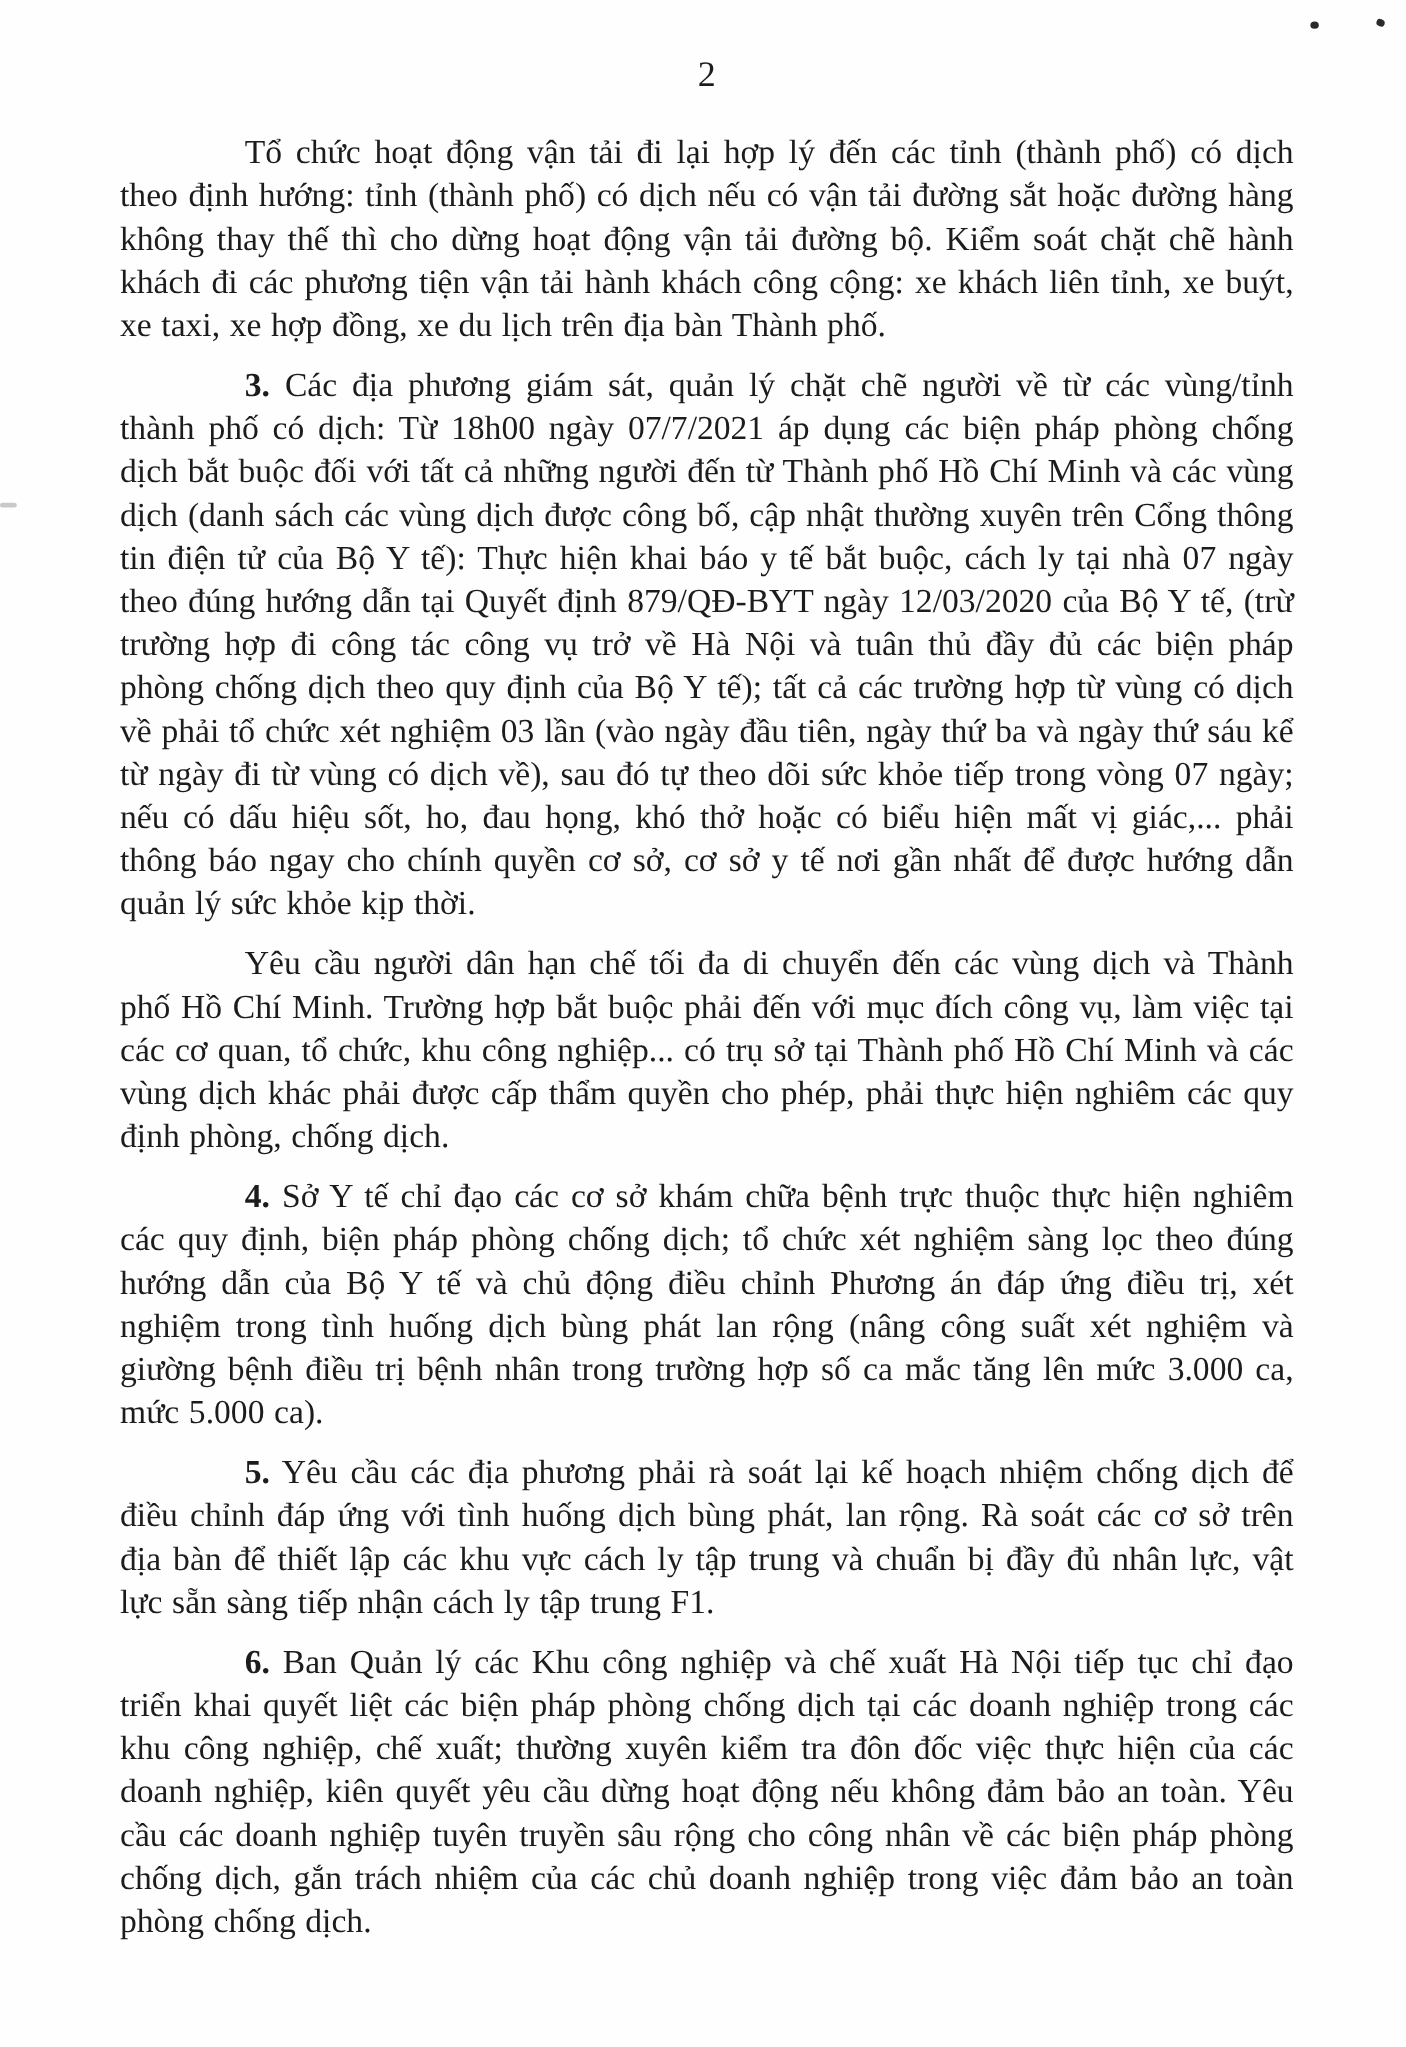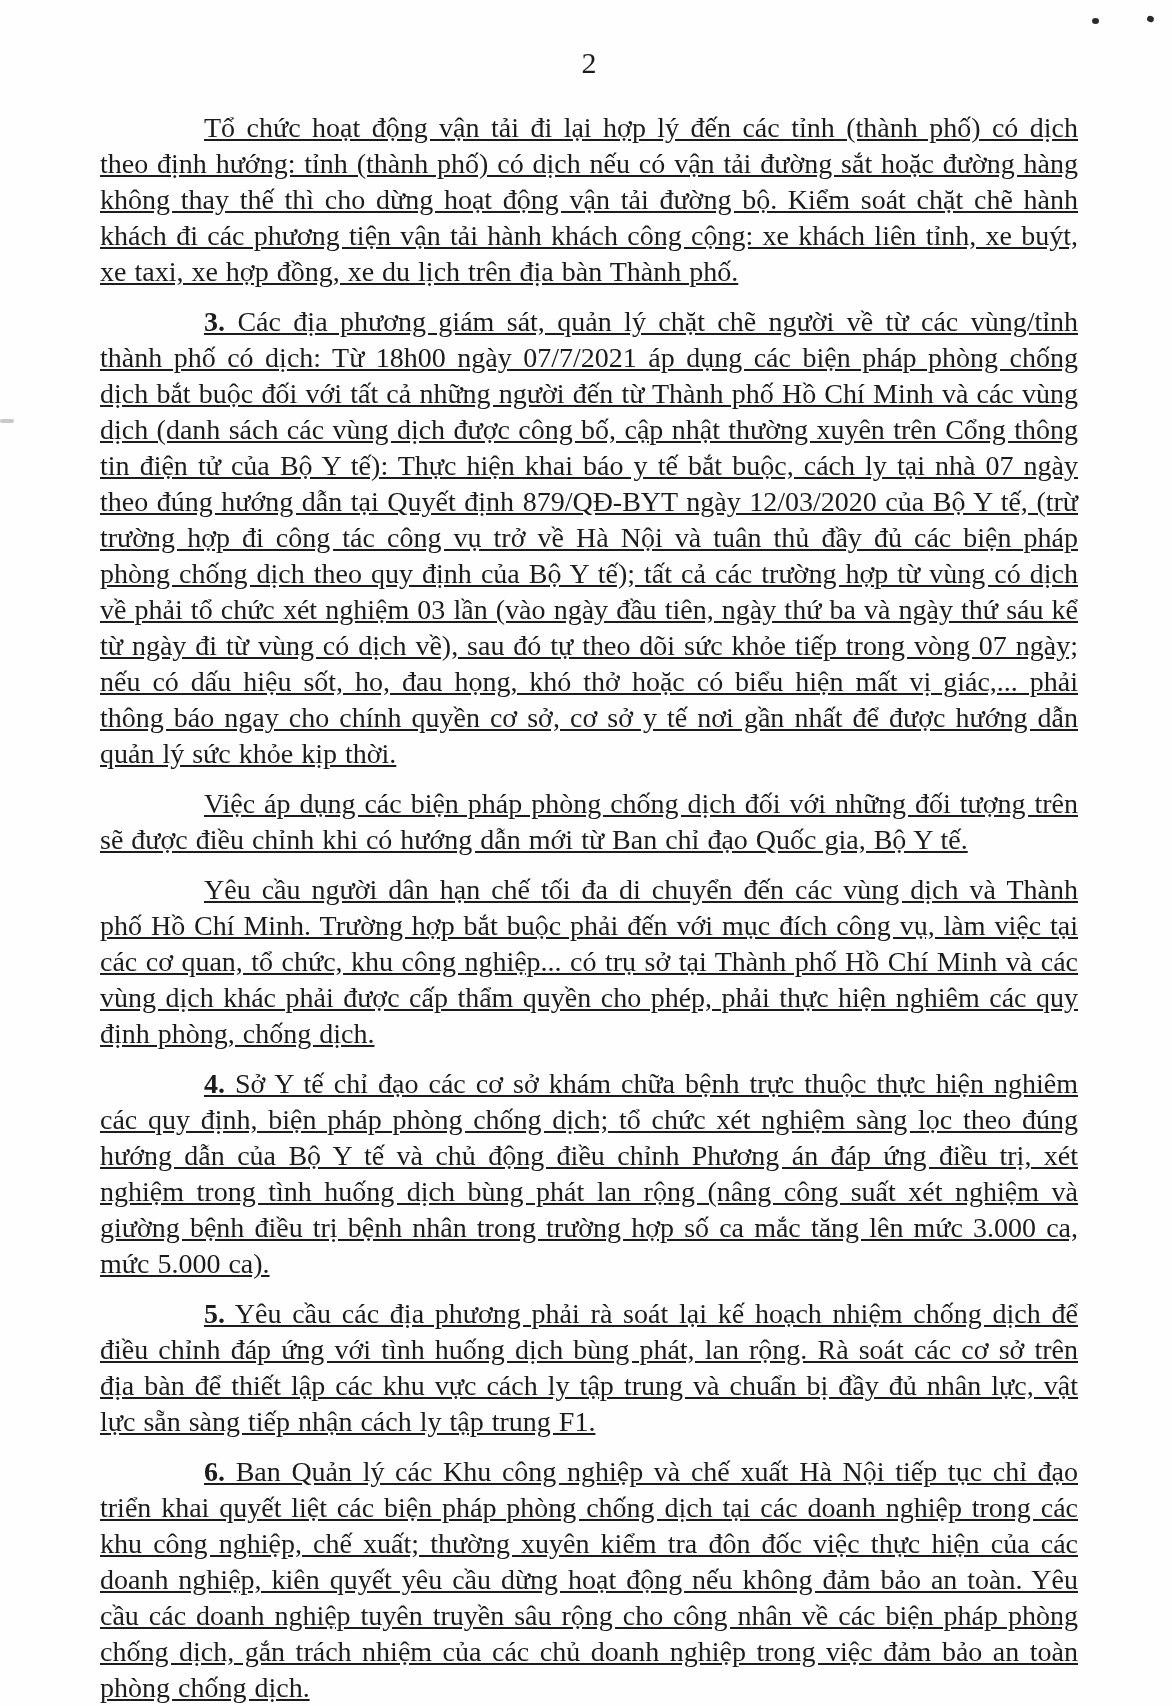--- a/index.html
+++ b/index.html
@@ -25,21 +25,20 @@
     text-align: center;
     font-size: 30px;
     line-height: 34px;
     margin: 0 0 30px 0;
   }
   .doc-body p {
     margin: 0 0 14px 0;
     text-align: justify;
     text-indent: 104px;
     word-spacing: 1px;
-    text-decoration: underline;
   }
   .pnum {
     font-weight: bold;
   }
   .scan-dot {
     position: absolute;
     width: 7px;
     height: 6px;
     border-radius: 50%;
     background: #2a2a2a;
@@ -66,21 +65,20 @@
   <span class="scan-smudge"></span>
 
   <div class="page-number">2</div>
 
   <div class="doc-body">
 
     <p><span class="pnum"></span><span>Tổ chức hoạt động vận tải đi lại hợp lý đến các tỉnh (thành phố) có dịch theo định hướng: tỉnh (thành phố) có dịch nếu có vận tải đường sắt hoặc đường hàng không thay thế thì cho dừng hoạt động vận tải đường bộ. Kiểm soát chặt chẽ hành khách đi các phương tiện vận tải hành khách công cộng: xe khách liên tỉnh, xe buýt, xe taxi, xe hợp đồng, xe du lịch trên địa bàn Thành phố.</span></p>
 
     <p><span class="pnum">3.</span><span> Các địa phương giám sát, quản lý chặt chẽ người về từ các vùng/tỉnh thành phố có dịch: Từ 18h00 ngày 07/7/2021 áp dụng các biện pháp phòng chống dịch bắt buộc đối với tất cả những người đến từ Thành phố Hồ Chí Minh và các vùng dịch (danh sách các vùng dịch được công bố, cập nhật thường xuyên trên Cổng thông tin điện tử của Bộ Y tế): Thực hiện khai báo y tế bắt buộc, cách ly tại nhà 07 ngày theo đúng hướng dẫn tại Quyết định 879/QĐ-BYT ngày 12/03/2020 của Bộ Y tế, (trừ trường hợp đi công tác công vụ trở về Hà Nội và tuân thủ đầy đủ các biện pháp phòng chống dịch theo quy định của Bộ Y tế); tất cả các trường hợp từ vùng có dịch về phải tổ chức xét nghiệm 03 lần (vào ngày đầu tiên, ngày thứ ba và ngày thứ sáu kể từ ngày đi từ vùng có dịch về), sau đó tự theo dõi sức khỏe tiếp trong vòng 07 ngày; nếu có dấu hiệu sốt, ho, đau họng, khó thở hoặc có biểu hiện mất vị giác,... phải thông báo ngay cho chính quyền cơ sở, cơ sở y tế nơi gần nhất để được hướng dẫn quản lý sức khỏe kịp thời.</span></p>
 
-    <p><span class="pnum"></span><span>Việc áp dụng các biện pháp phòng chống dịch đối với những đối tượng trên sẽ được điều chỉnh khi có hướng dẫn mới từ Ban chỉ đạo Quốc gia, Bộ Y tế.</span></p>
 
     <p><span class="pnum"></span><span>Yêu cầu người dân hạn chế tối đa di chuyển đến các vùng dịch và Thành phố Hồ Chí Minh. Trường hợp bắt buộc phải đến với mục đích công vụ, làm việc tại các cơ quan, tổ chức, khu công nghiệp... có trụ sở tại Thành phố Hồ Chí Minh và các vùng dịch khác phải được cấp thẩm quyền cho phép, phải thực hiện nghiêm các quy định phòng, chống dịch.</span></p>
 
     <p><span class="pnum">4.</span><span> Sở Y tế chỉ đạo các cơ sở khám chữa bệnh trực thuộc thực hiện nghiêm các quy định, biện pháp phòng chống dịch; tổ chức xét nghiệm sàng lọc theo đúng hướng dẫn của Bộ Y tế và chủ động điều chỉnh Phương án đáp ứng điều trị, xét nghiệm trong tình huống dịch bùng phát lan rộng (nâng công suất xét nghiệm và giường bệnh điều trị bệnh nhân trong trường hợp số ca mắc tăng lên mức 3.000 ca, mức 5.000 ca).</span></p>
 
     <p><span class="pnum">5.</span><span> Yêu cầu các địa phương phải rà soát lại kế hoạch nhiệm chống dịch để điều chỉnh đáp ứng với tình huống dịch bùng phát, lan rộng. Rà soát các cơ sở trên địa bàn để thiết lập các khu vực cách ly tập trung và chuẩn bị đầy đủ nhân lực, vật lực sẵn sàng tiếp nhận cách ly tập trung F1.</span></p>
 
     <p><span class="pnum">6.</span><span> Ban Quản lý các Khu công nghiệp và chế xuất Hà Nội tiếp tục chỉ đạo triển khai quyết liệt các biện pháp phòng chống dịch tại các doanh nghiệp trong các khu công nghiệp, chế xuất; thường xuyên kiểm tra đôn đốc việc thực hiện của các doanh nghiệp, kiên quyết yêu cầu dừng hoạt động nếu không đảm bảo an toàn. Yêu cầu các doanh nghiệp tuyên truyền sâu rộng cho công nhân về các biện pháp phòng chống dịch, gắn trách nhiệm của các chủ doanh nghiệp trong việc đảm bảo an toàn phòng chống dịch.</span></p>
 
   </div>

